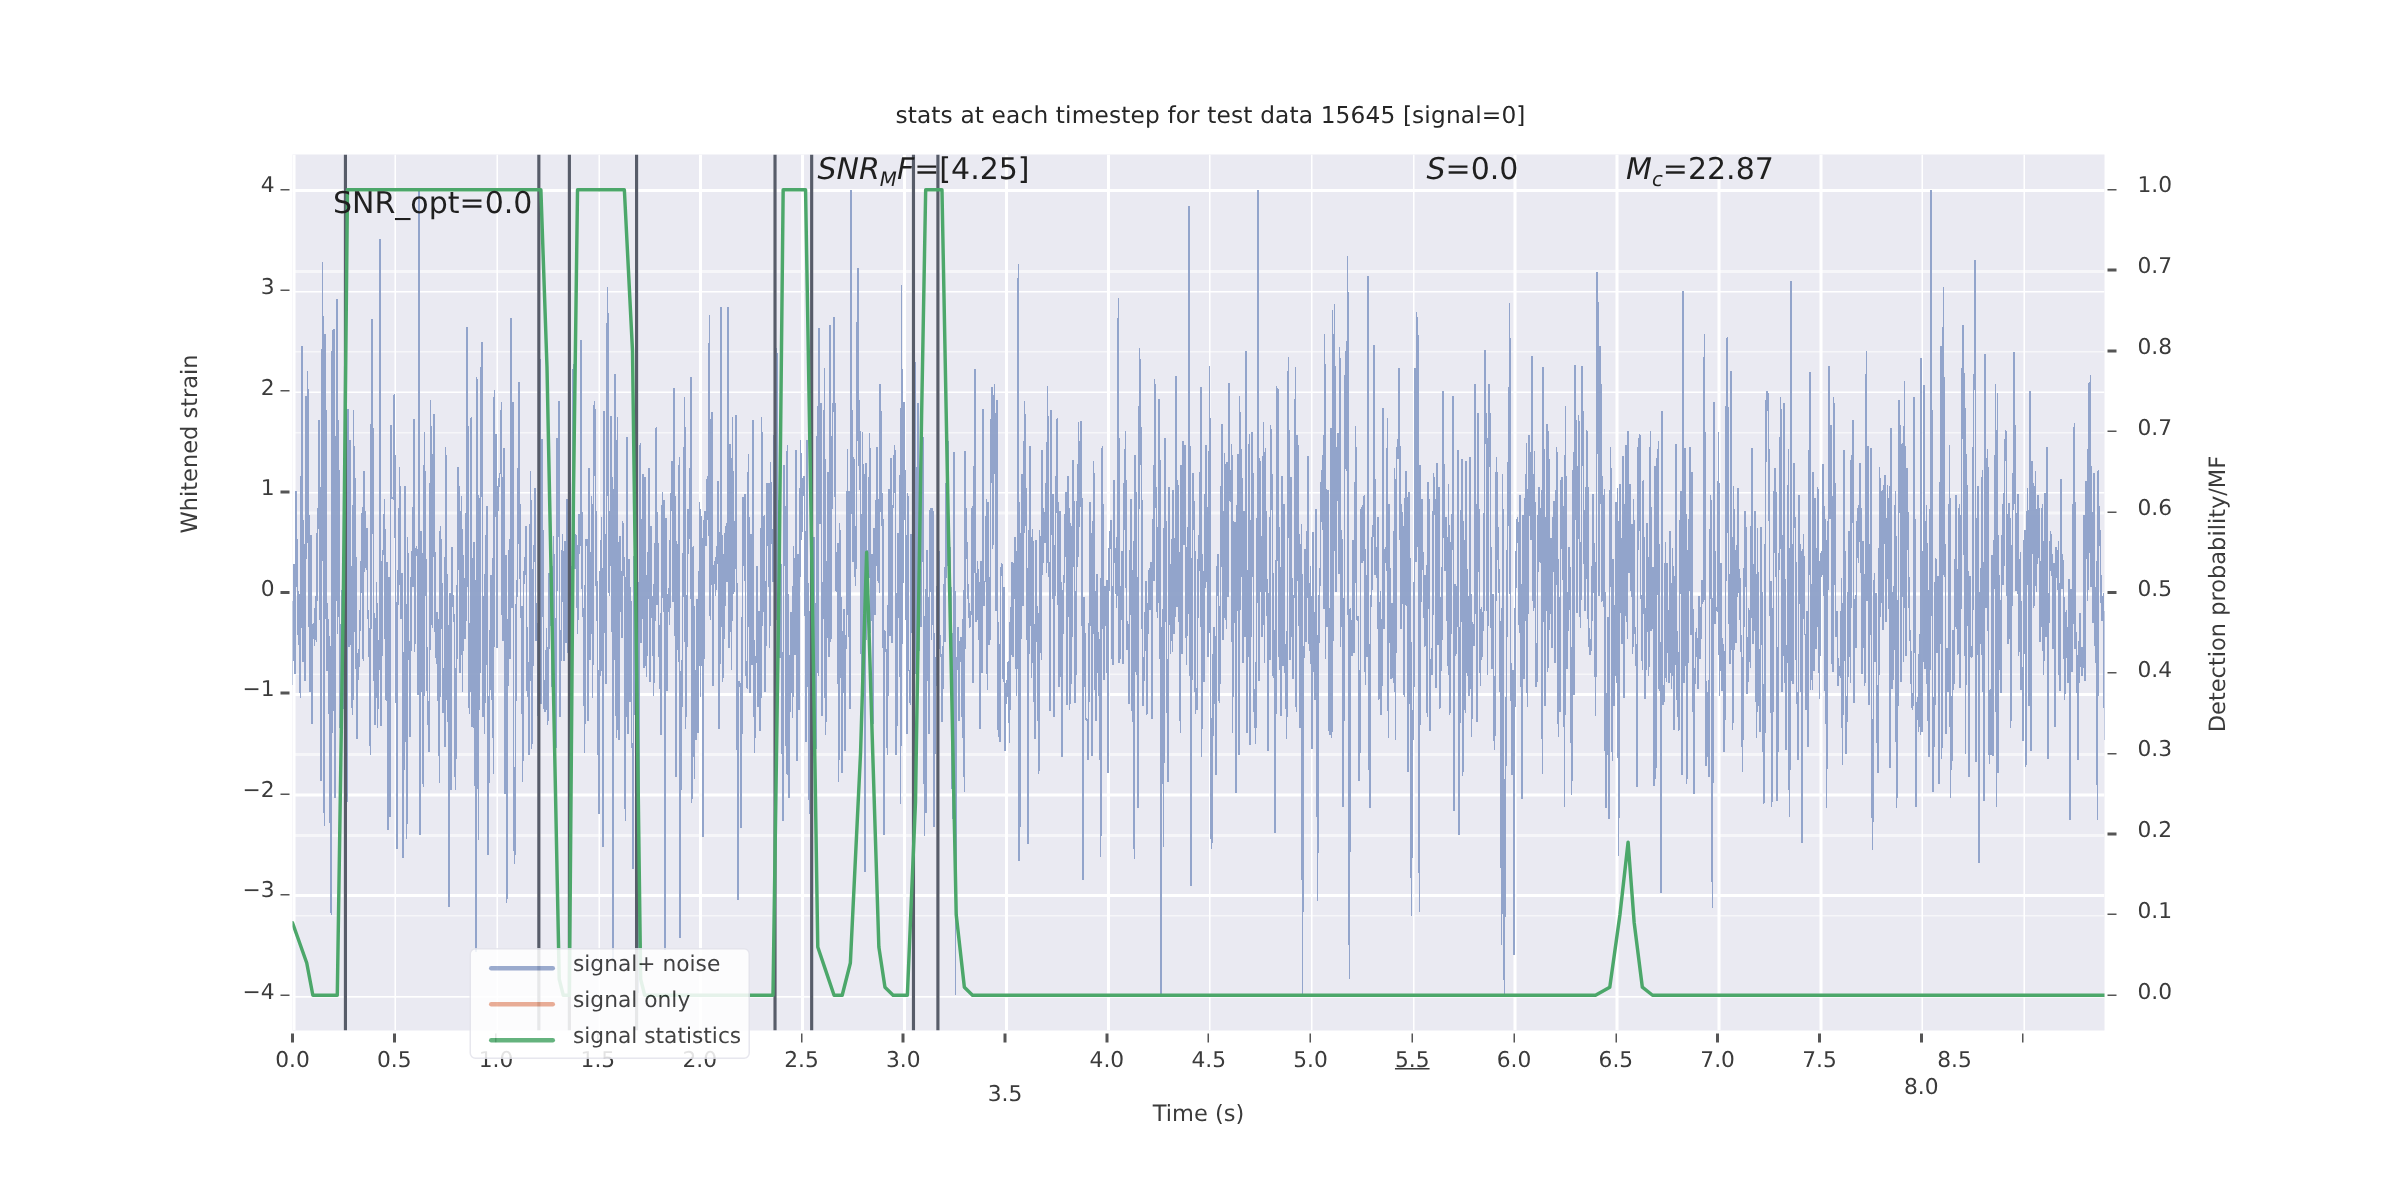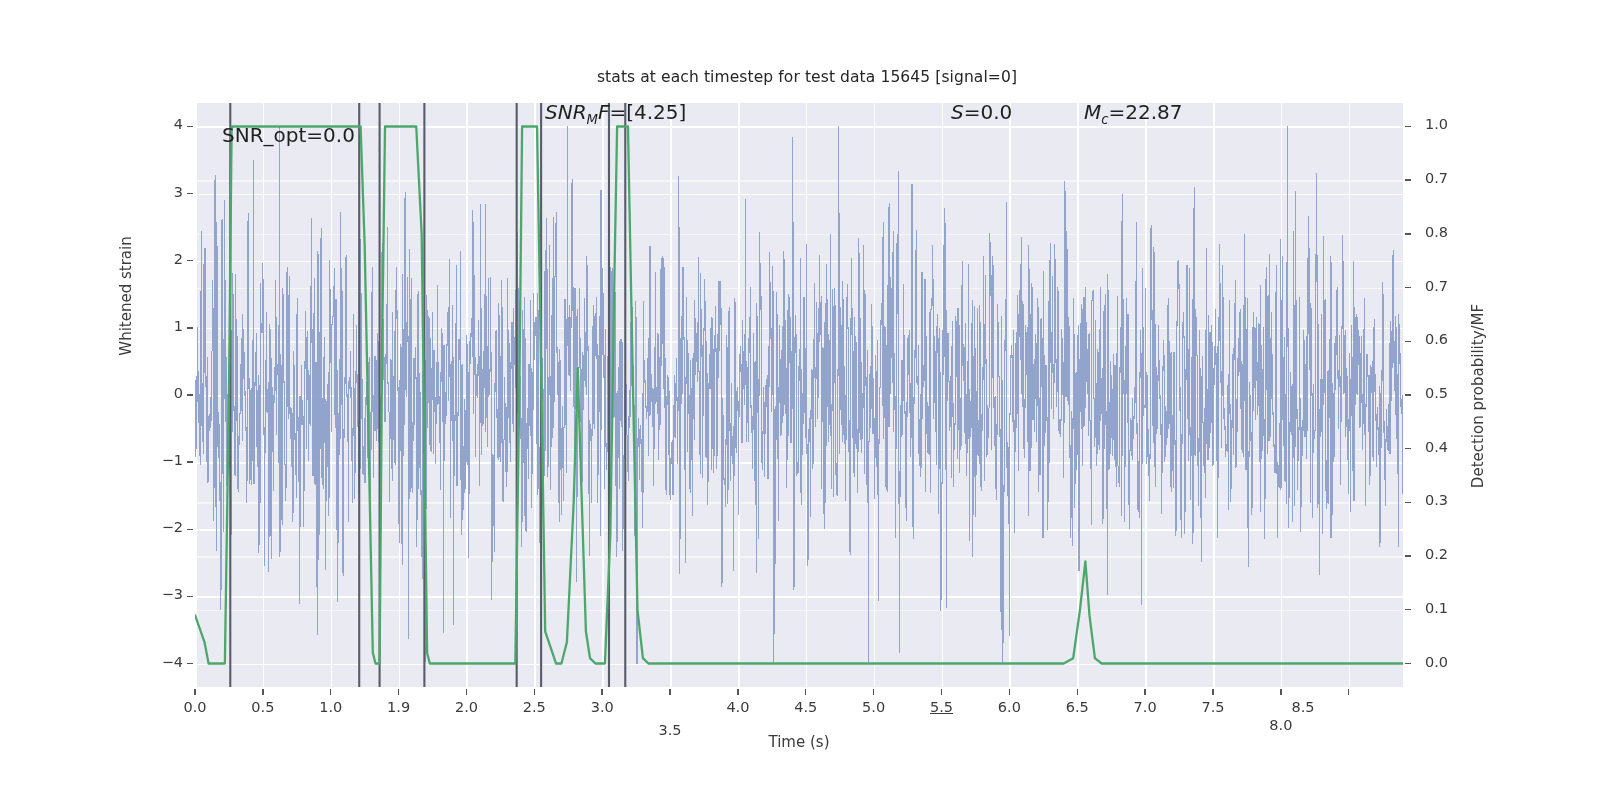--- a/index.html
+++ b/index.html
@@ -182,21 +182,21 @@
       <div class="tick ytickR" style="left: 1425px; top: 653.506px;">0.0</div>
       <div class="tmark tmarkY" style="left: 1405px; top: 662.806px;"></div>
     </div>
   <div id="ticksX">
       <div class="tick xtick" style="left: 165px; top: 699px;">0.0</div>
       <div class="tmark tmarkX" style="left: 194.3px; top: 689px;"></div>
       <div class="tick xtick" style="left: 232.865px; top: 699px;">0.5</div>
       <div class="tmark tmarkX" style="left: 262.165px; top: 689px;"></div>
       <div class="tick xtick" style="left: 300.73px; top: 699px;">1.0</div>
       <div class="tmark tmarkX" style="left: 330.03px; top: 689px;"></div>
-      <div class="tick xtick" style="left: 368.596px; top: 699px;">1.9</div>
+      <div class="tick xtick" style="left: 368.596px; top: 699px;">1.5</div>
       <div class="tmark tmarkX" style="left: 397.896px; top: 689px;"></div>
       <div class="tick xtick" style="left: 436.461px; top: 699px;">2.0</div>
       <div class="tmark tmarkX" style="left: 465.761px; top: 689px;"></div>
       <div class="tick xtick" style="left: 504.326px; top: 699px;">2.5</div>
       <div class="tmark tmarkX" style="left: 533.626px; top: 689px;"></div>
       <div class="tick xtick" style="left: 572.191px; top: 699px;">3.0</div>
       <div class="tmark tmarkX" style="left: 601.491px; top: 689px;"></div>
       <div class="tick xtick" style="left: 640.056px; top: 699px; margin-top: 23px;">3.5</div>
       <div class="tmark tmarkX" style="left: 669.356px; top: 689px;"></div>
       <div class="tick xtick" style="left: 707.921px; top: 699px;">4.0</div>
@@ -214,14 +214,28 @@
       <div class="tick xtick" style="left: 1115.11px; top: 699px;">7.0</div>
       <div class="tmark tmarkX" style="left: 1144.41px; top: 689px;"></div>
       <div class="tick xtick" style="left: 1182.98px; top: 699px;">7.5</div>
       <div class="tmark tmarkX" style="left: 1212.28px; top: 689px;"></div>
       <div class="tick xtick" style="left: 1250.84px; top: 699px; margin-top: 18px;">8.0</div>
       <div class="tmark tmarkX" style="left: 1280.14px; top: 689px;"></div>
       <div class="tick xtick" style="left: 1273px; top: 699px;">8.5</div>
       <div class="tmark tmarkX" style="left: 1348.01px; top: 689px;"></div>
     </div>
 
+  <div id="legend">
+    <div class="row">
+      <span class="swatch" style="background: rgb(141, 160, 200);"></span>
+      <span class="ltext">signal+ noise</span>
+    </div>
+    <div class="row">
+      <span class="swatch" style="background: rgb(232, 163, 135);"></span>
+      <span class="ltext">signal only</span>
+    </div>
+    <div class="row">
+      <span class="swatch" style="background: rgb(76, 167, 106);"></span>
+      <span class="ltext">signal statistics</span>
+    </div>
+  </div>
 
 </div>
 
 </body></html>

